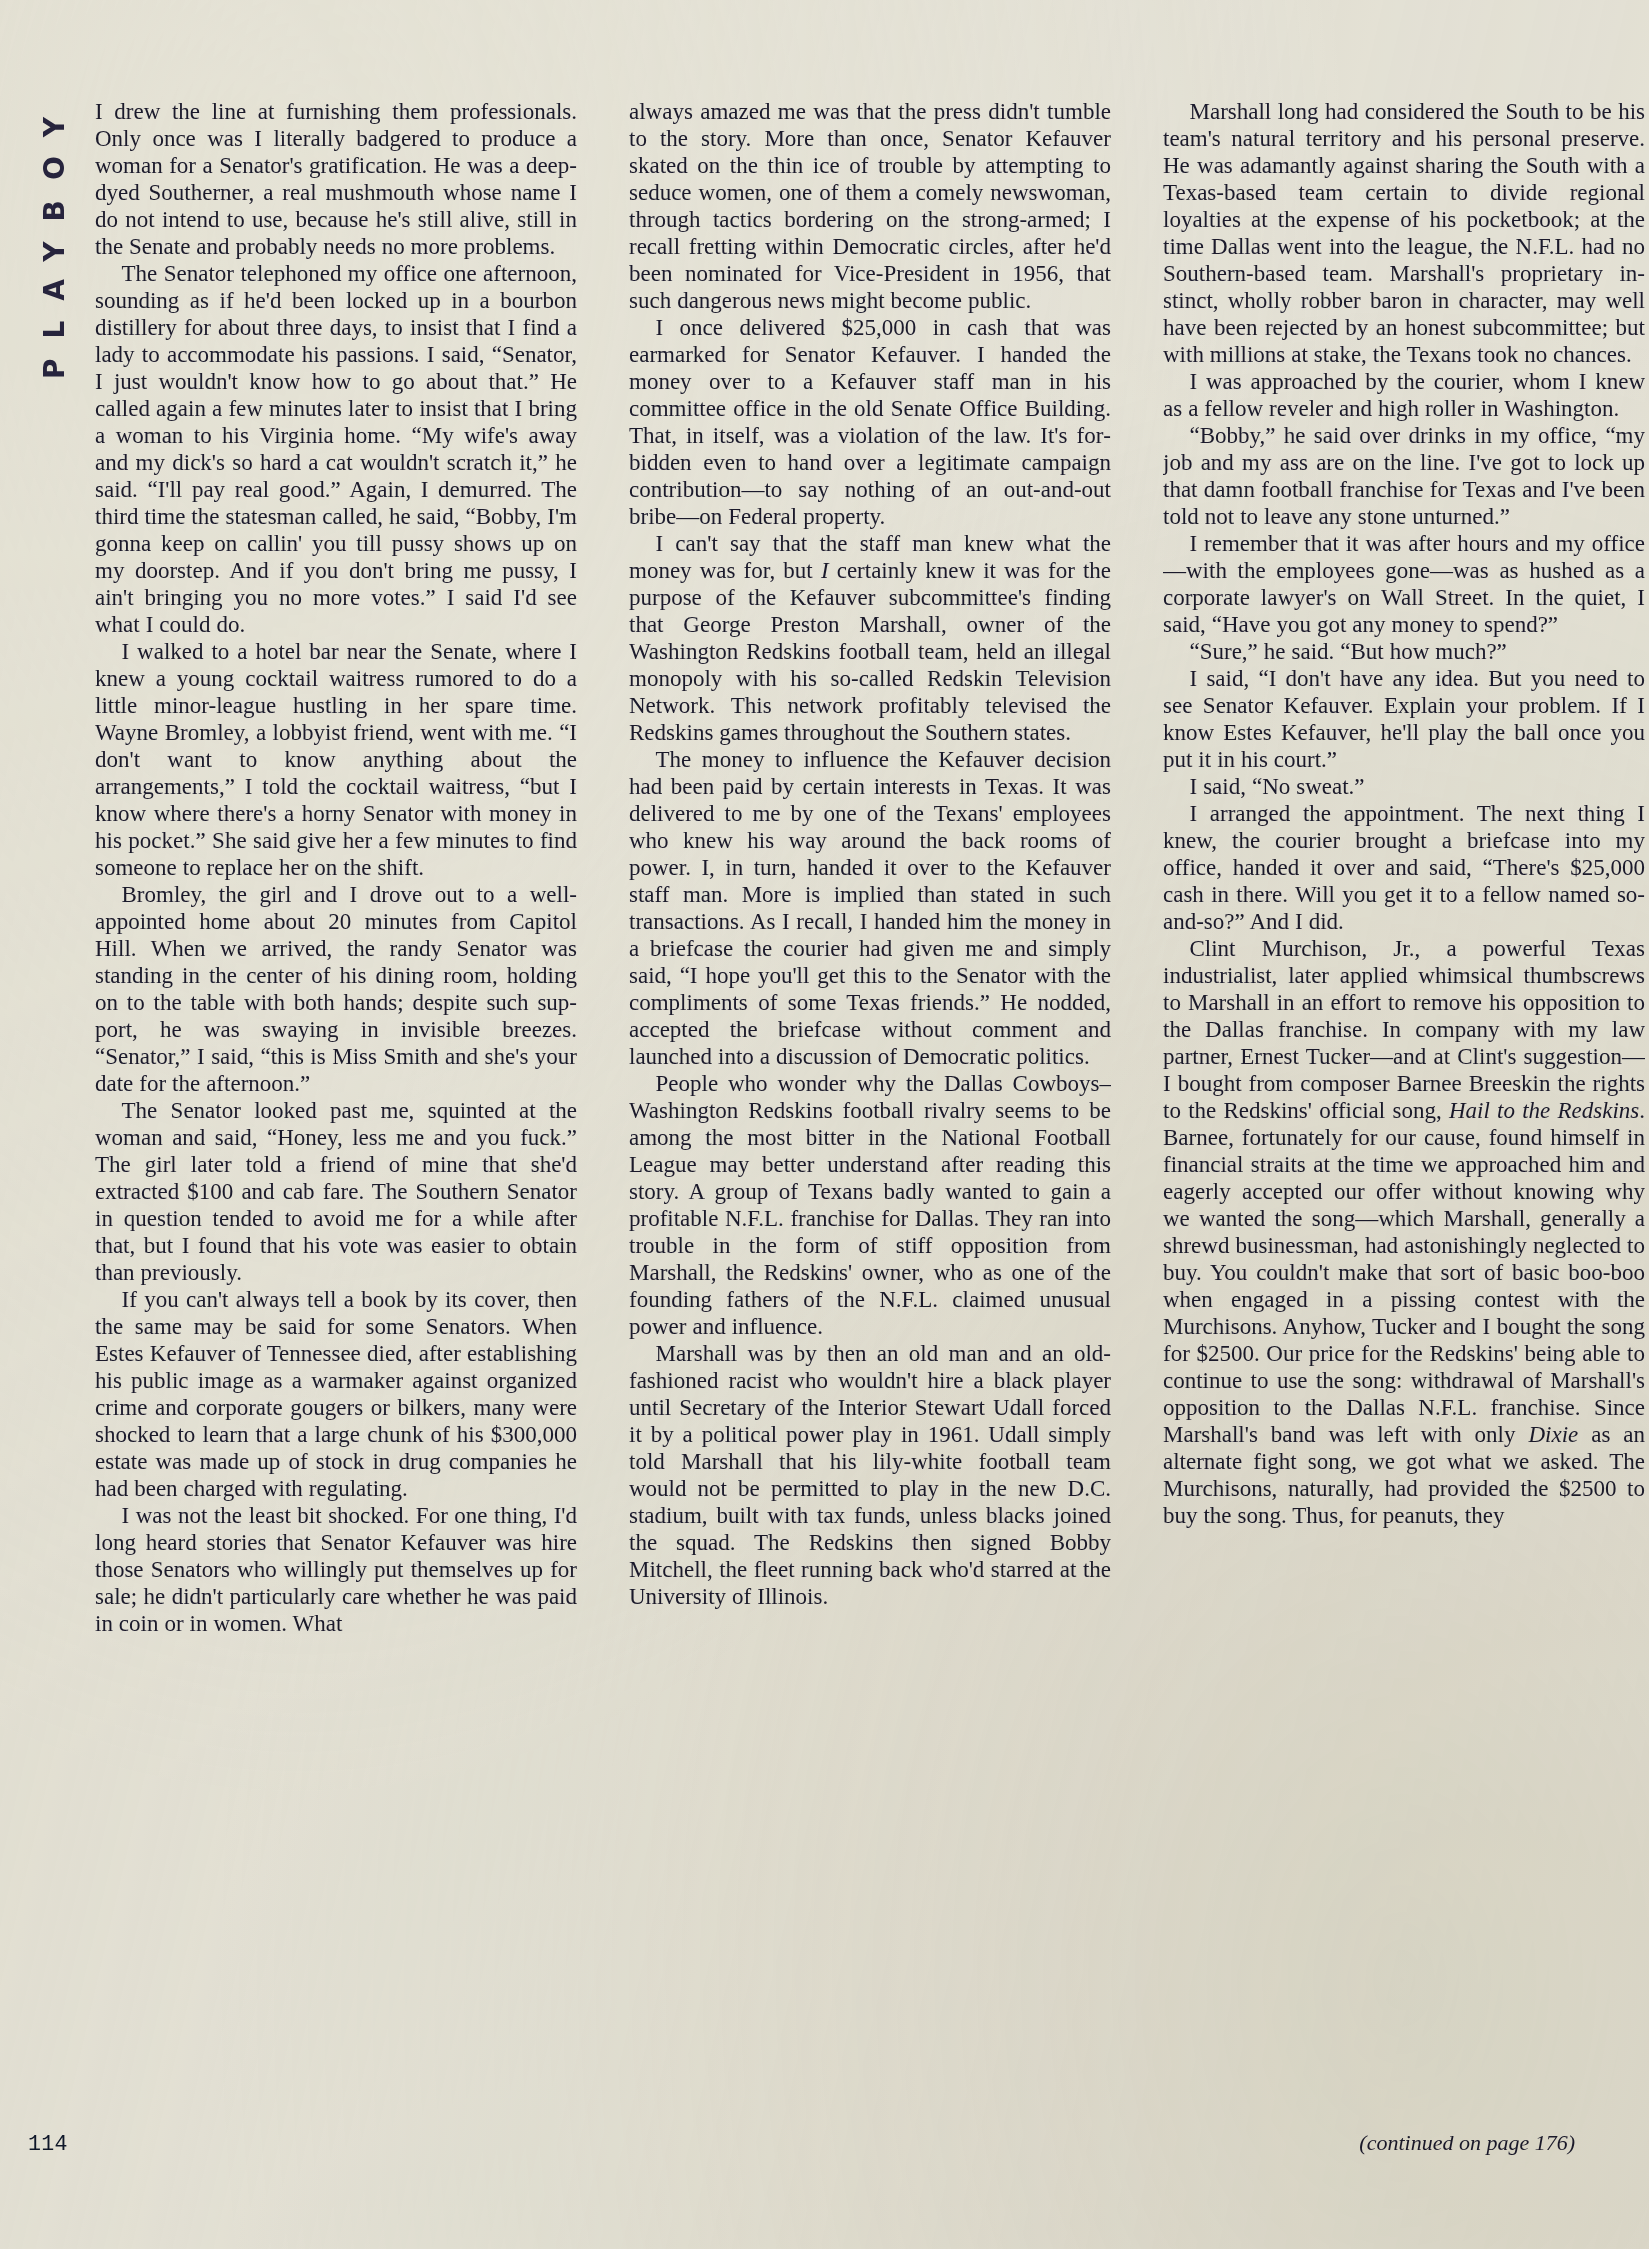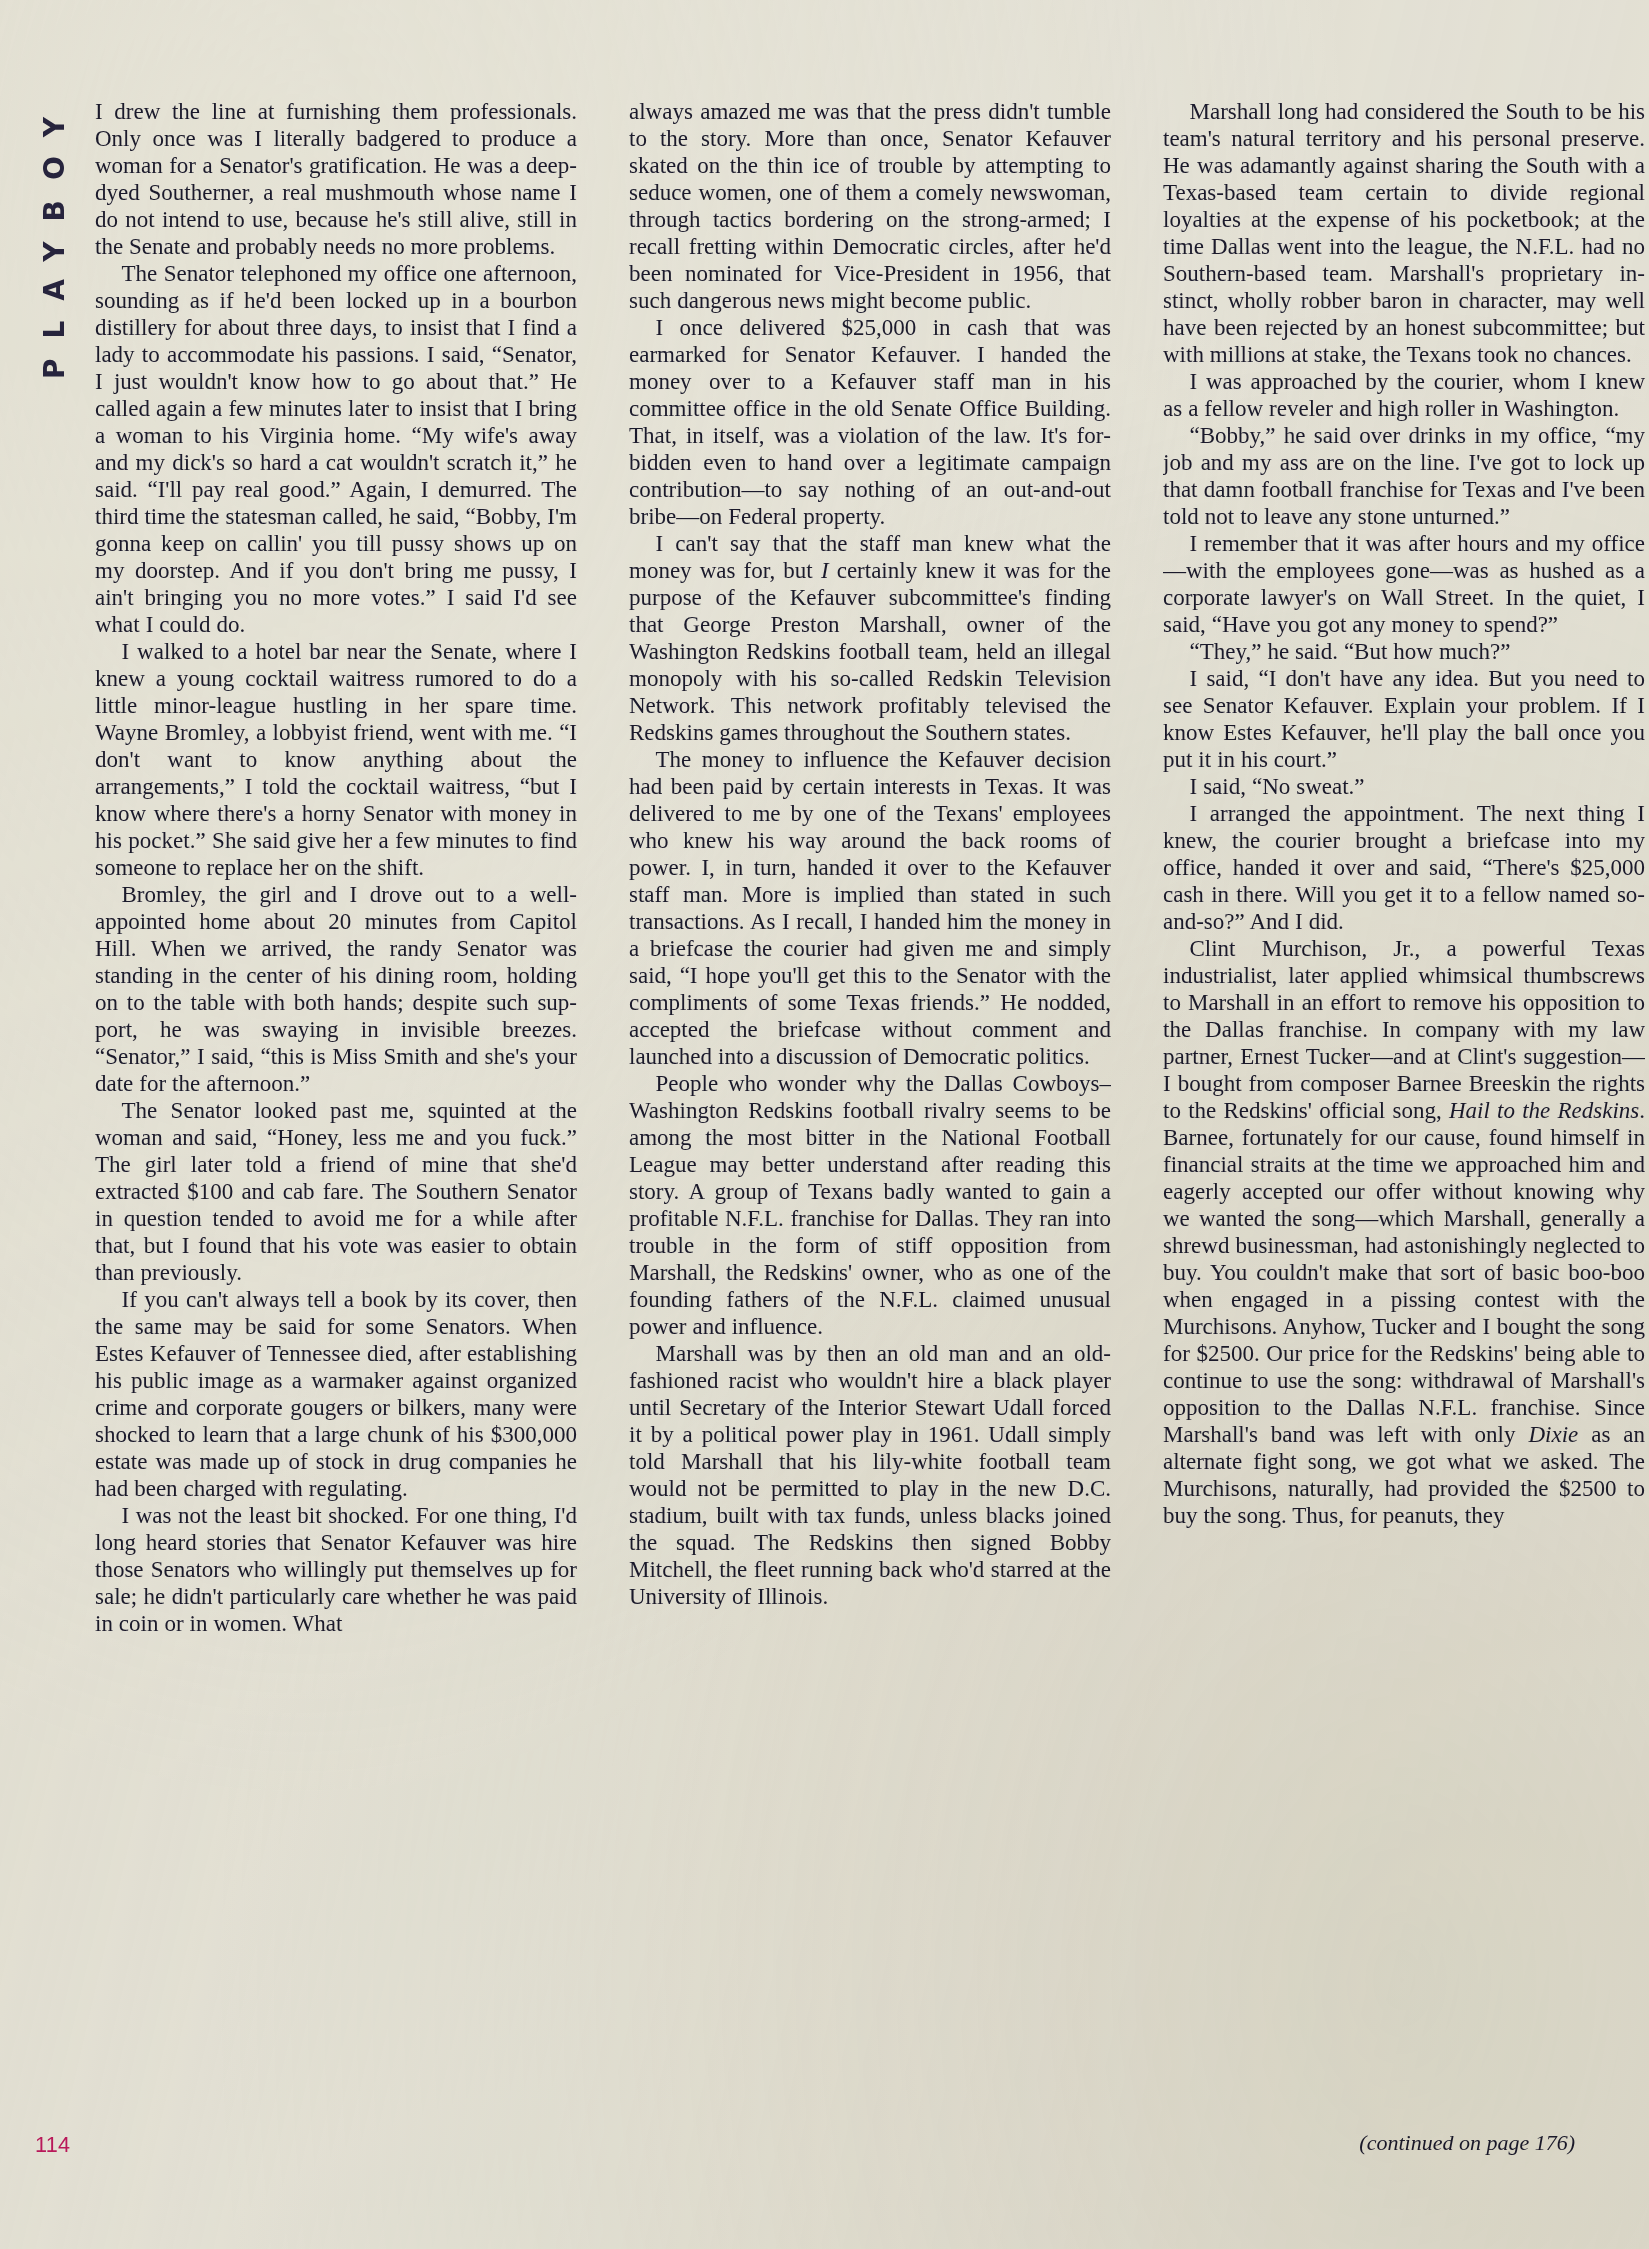--- a/index.html
+++ b/index.html
@@ -85,26 +85,26 @@
   .column p.noindent {
     text-indent: 0;
   }
   .column p i, .column p em {
     font-style: italic;
   }
 
   
   .folio {
     position: absolute;
-    left: 35px;
+    left: 28px;
     top: 2134px;
     font-size: 21.6px;
     line-height: 1;
-    font-family: Liberation Sans, sans-serif;
-    color: #be185d;
+    font-family: Liberation Mono, monospace;
+    color: #0f172a;
     letter-spacing: 0.3px;
   }
 
   .continued {
     position: absolute;
     right: 74px;
     top: 2130px;
     font-size: 22px;
     font-style: italic;
     color: #1b1a2d;
@@ -147,21 +147,21 @@
           <p>People who wonder why the Dallas Cowboys–Washington Redskins football rivalry seems to be among the most bitter in the National Football League may better understand after reading this story. A group of Texans badly wanted to gain a profitable N.F.L. franchise for Dallas. They ran into trouble in the form of stiff opposition from Marshall, the Redskins' owner, who as one of the founding fathers of the N.F.L. claimed unusual power and influence.</p>
           <p>Marshall was by then an old man and an old-fashioned racist who wouldn't hire a black player until Secretary of the Interior Stewart Udall forced it by a political power play in 1961. Udall sim­ply told Marshall that his lily-white football team would not be permitted to play in the new D.C. stadium, built with tax funds, unless blacks joined the squad. The Redskins then signed Bobby Mitchell, the fleet running back who'd starred at the University of Illinois.</p>
         </div>
     </div>
     <div class="column">
       <div class="col-inner" id="col-3">
           <p>Marshall long had considered the South to be his team's natural territory and his personal preserve. He was ada­mantly against sharing the South with a Texas-based team certain to divide re­gional loyalties at the expense of his pocketbook; at the time Dallas went into the league, the N.F.L. had no Southern-based team. Marshall's proprietary in­stinct, wholly robber baron in character, may well have been rejected by an honest subcommittee; but with millions at stake, the Texans took no chances.</p>
           <p>I was approached by the courier, whom I knew as a fellow reveler and high roller in Washington.</p>
           <p>“Bobby,” he said over drinks in my office, “my job and my ass are on the line. I've got to lock up that damn foot­ball franchise for Texas and I've been told not to leave any stone unturned.”</p>
           <p>I remember that it was after hours and my office—with the employees gone—was as hushed as a corporate lawyer's on Wall Street. In the quiet, I said, “Have you got any money to spend?”</p>
-          <p>“They,” he said. “But how much?”</p>
+          <p>“Sure,” he said. “But how much?”</p>
           <p>I said, “I don't have any idea. But you need to see Senator Kefauver. Explain your problem. If I know Estes Kefauver, he'll play the ball once you put it in his court.”</p>
           <p>I said, “No sweat.”</p>
           <p>I arranged the appointment. The next thing I knew, the courier brought a briefcase into my office, handed it over and said, “There's $25,000 cash in there. Will you get it to a fellow named so-and-so?” And I did.</p>
           <p>Clint Murchison, Jr., a powerful Tex­as industrialist, later applied whimsical thumbscrews to Marshall in an effort to remove his opposition to the Dallas fran­chise. In company with my law partner, Ernest Tucker—and at Clint's sugges­tion—I bought from composer Barnee Breeskin the rights to the Redskins' official song, <i>Hail to the Redskins</i>. Barnee, fortunately for our cause, found himself in financial straits at the time we approached him and eagerly accepted our offer without knowing why we wanted the song—which Marshall, gen­erally a shrewd businessman, had aston­ishingly neglected to buy. You couldn't make that sort of basic boo-boo when engaged in a pissing contest with the Murchisons. Anyhow, Tucker and I bought the song for $2500. Our price for the Redskins' being able to continue to use the song: withdrawal of Marshall's opposition to the Dallas N.F.L. fran­chise. Since Marshall's band was left with only <i>Dixie</i> as an alternate fight song, we got what we asked. The Murch­isons, naturally, had provided the $2500 to buy the song. Thus, for peanuts, they</p>
         </div>
     </div>
   </div>
 
   <div class="folio">114</div>
   <div class="continued">(continued on page 176)</div>

